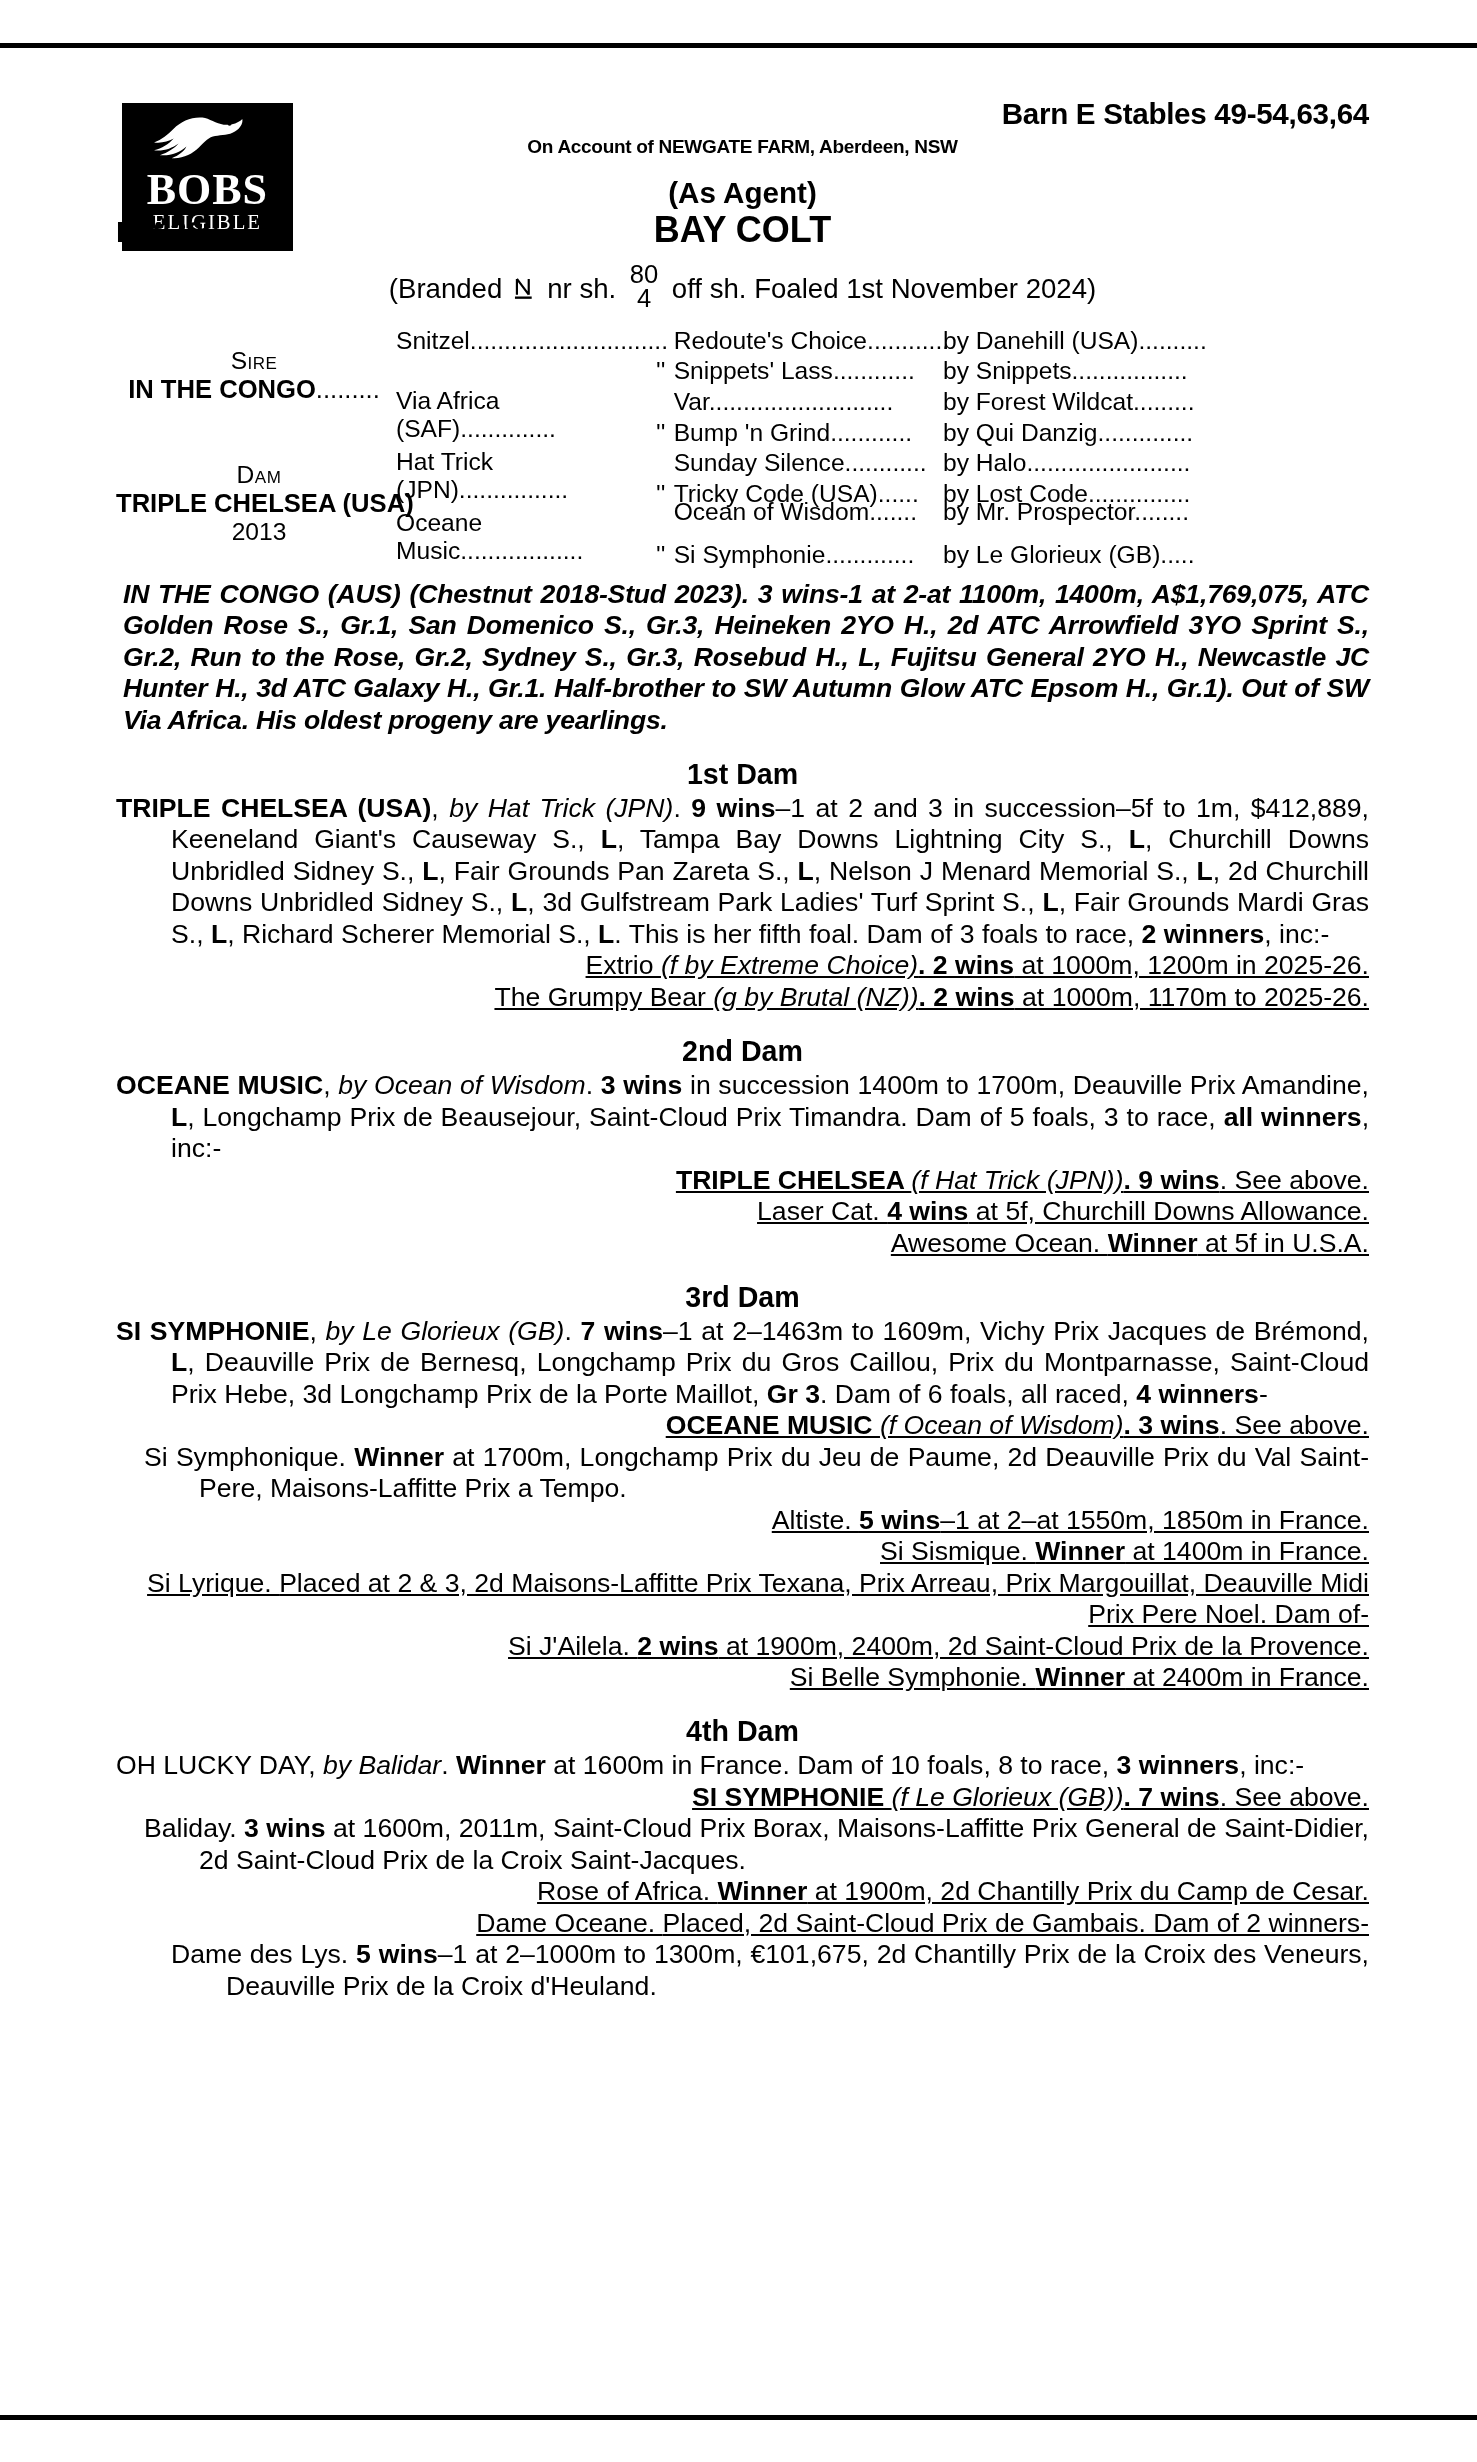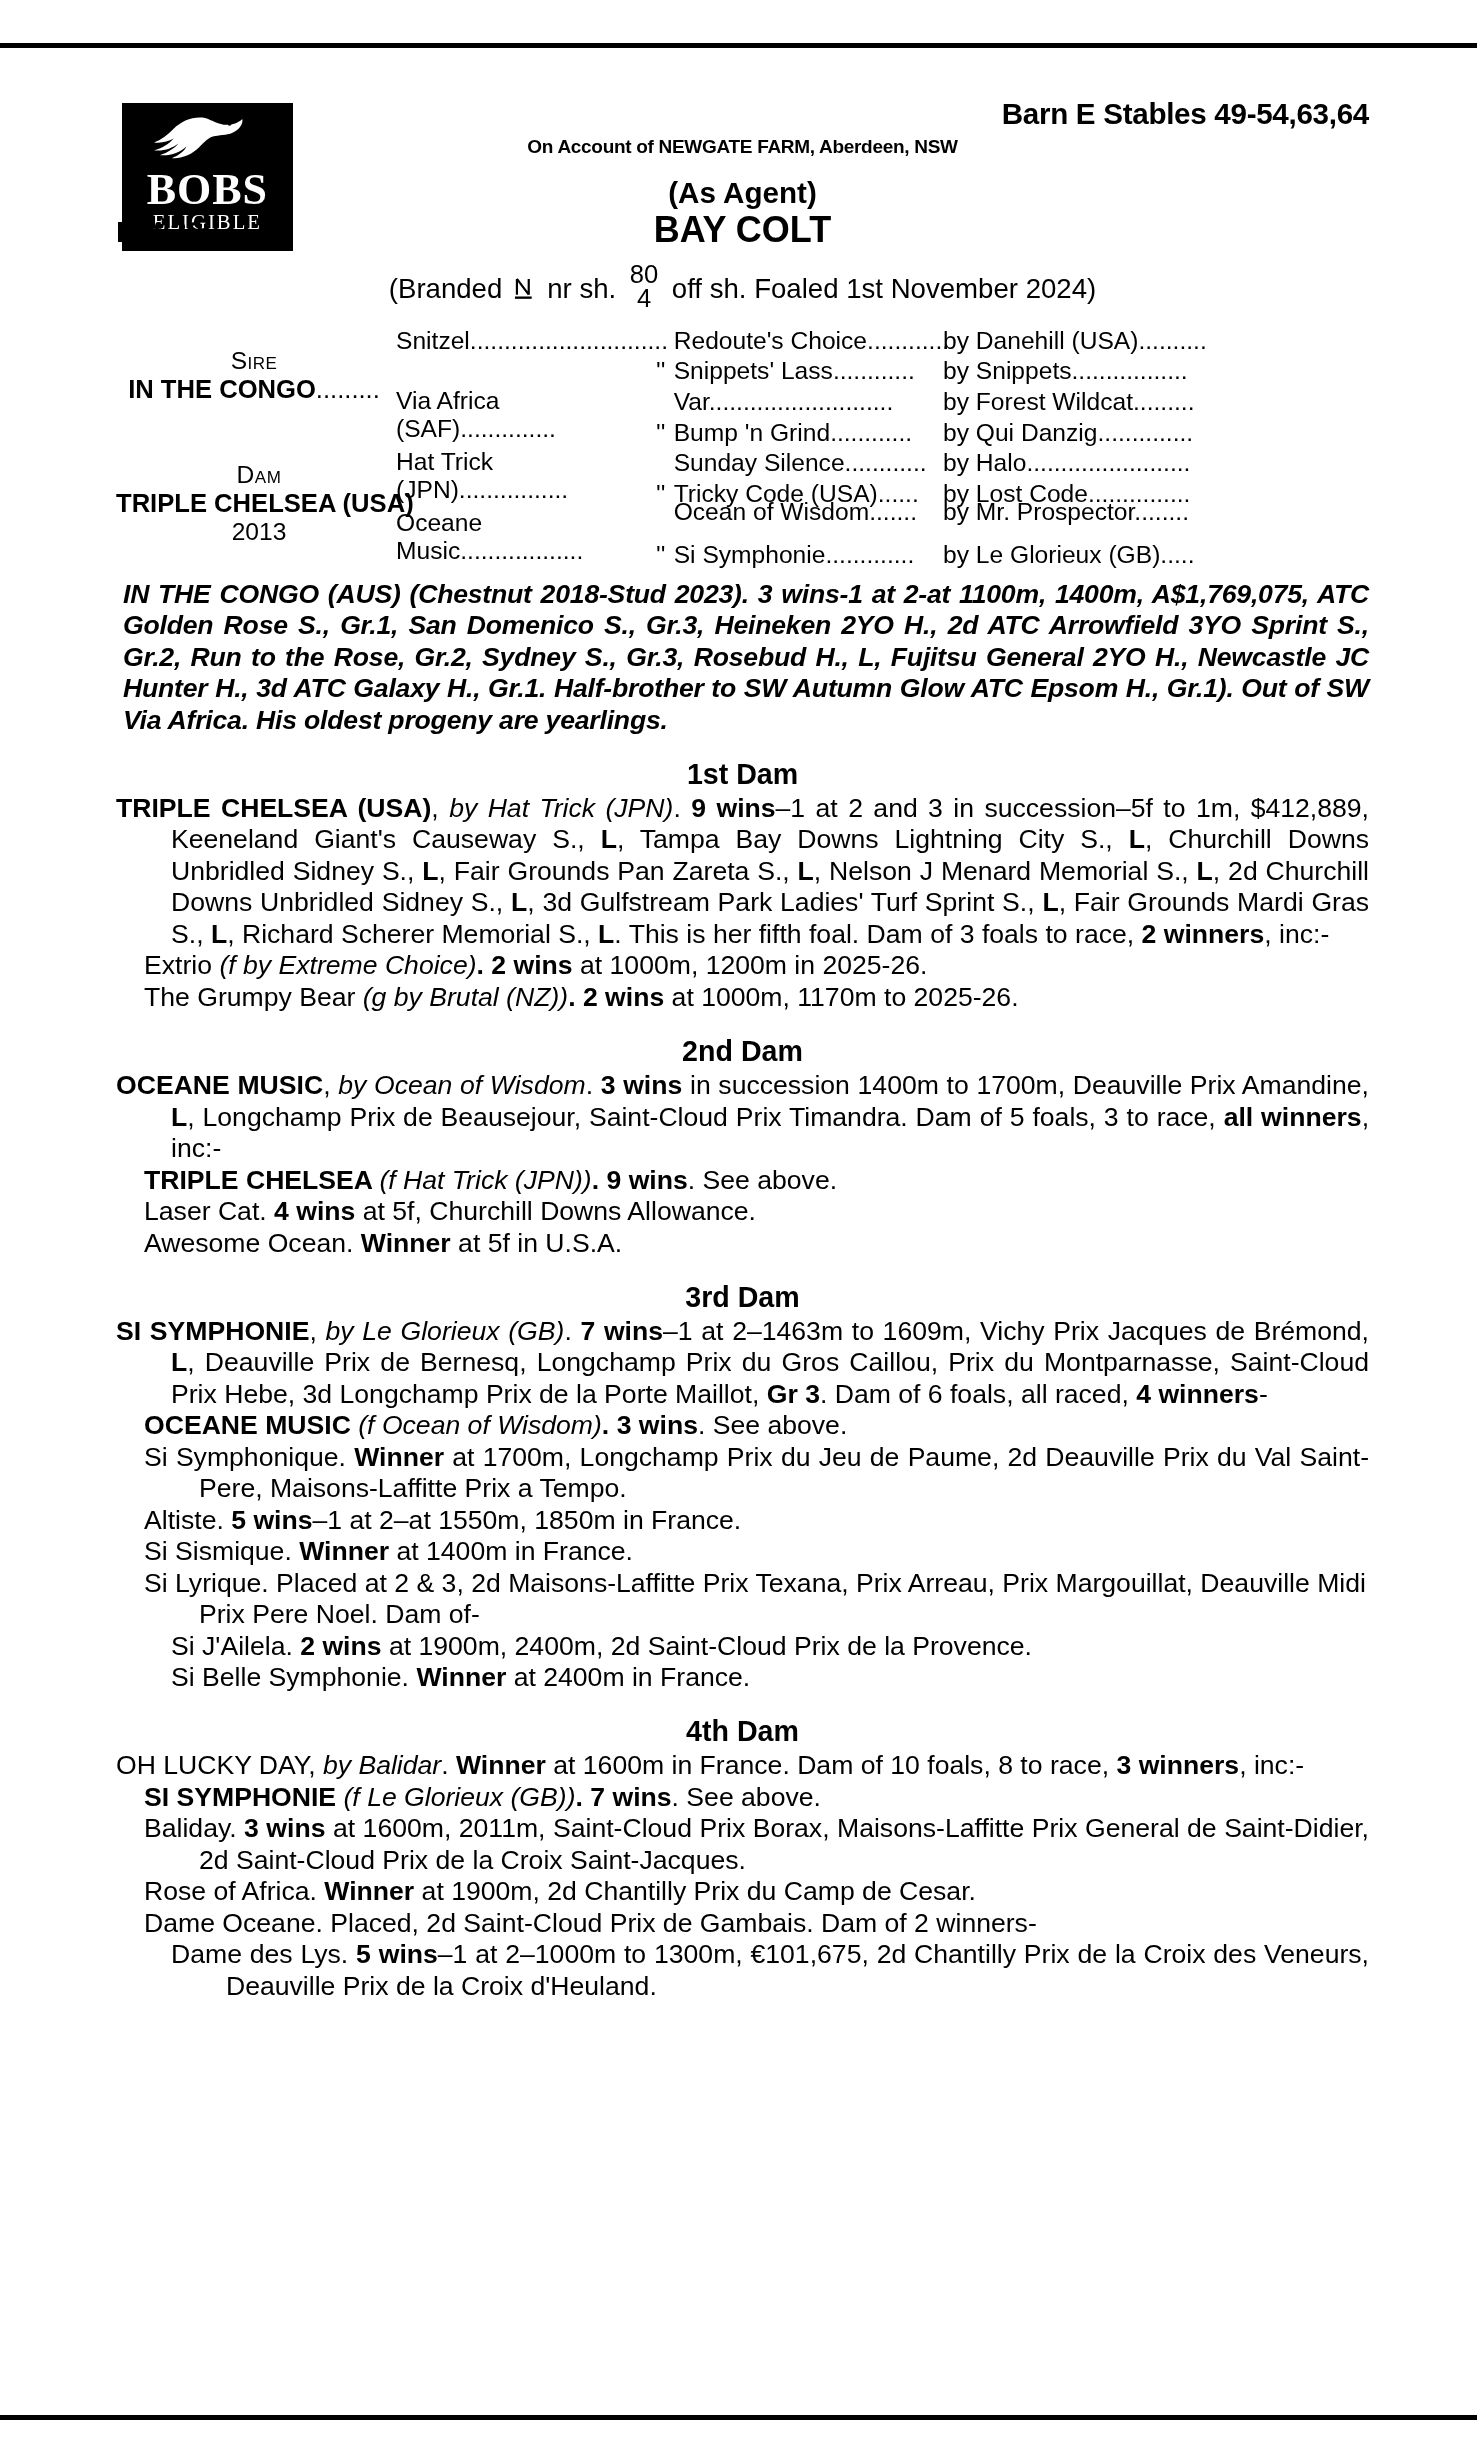--- a/index.html
+++ b/index.html
@@ -202,21 +202,21 @@
     line-height: 31.5px;
     text-align: justify;
     text-justify: inter-word;
   }
   .hang0 { padding-left: 55px; }
   .hang0 > span.fl { margin-left: -55px; }
   .hang1 { padding-left: 83px; }
   .hang1 > span.fl { margin-left: -55px; }
   .hang2 { padding-left: 83px; }
   .hang2 > span.fl { margin-left: -55px; }
-  .nj { text-align: left; }
+  .nj { text-align: right; text-decoration: underline; }
   b { font-weight: bold; }
   i { font-style: italic; }
 </style>
 </head>
 <body>
 
 <div class="page">
 
   <div class="rule rule-top"></div>
   <div class="rule rule-bottom"></div>

